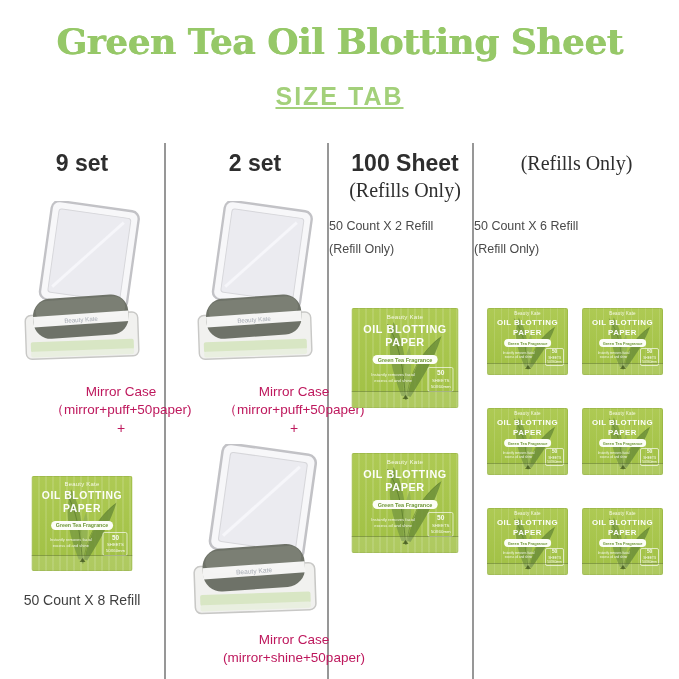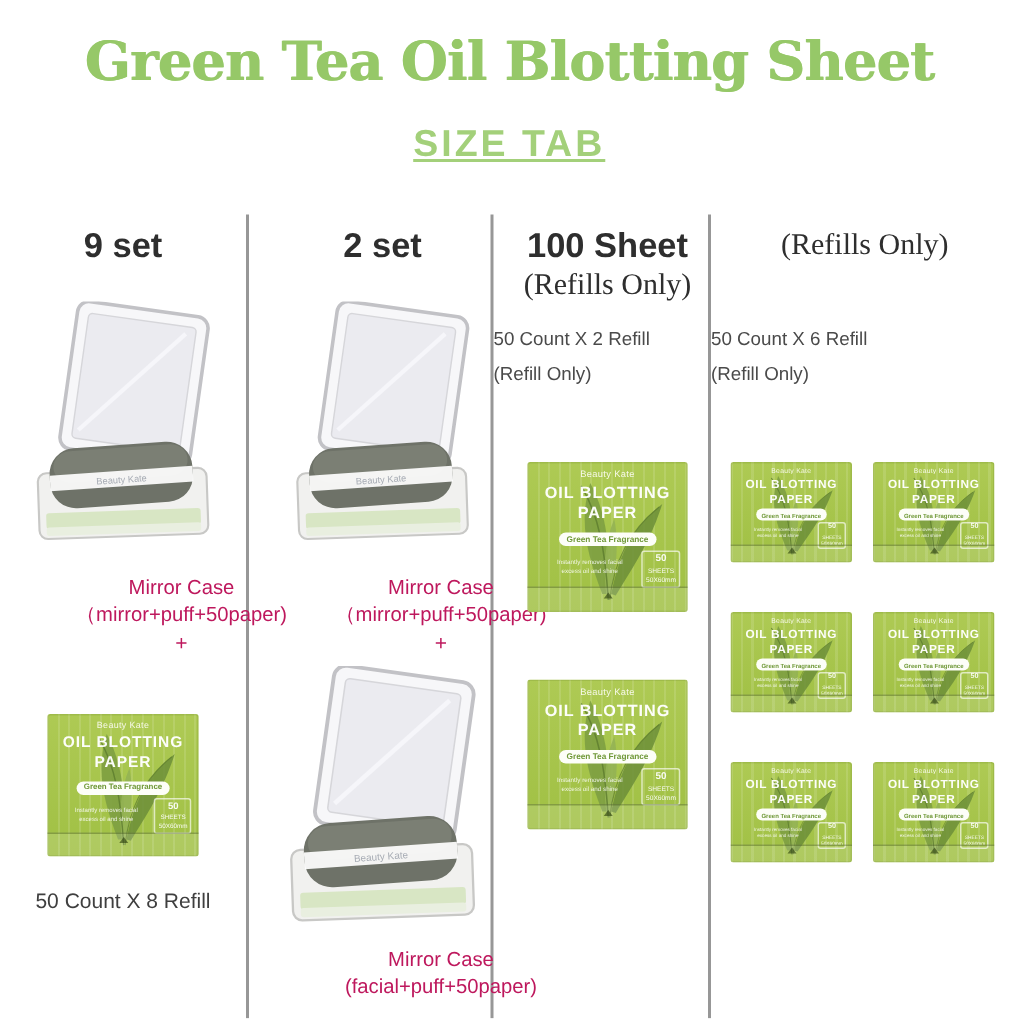--- a/index.html
+++ b/index.html
@@ -194,21 +194,21 @@
     <g transform="rotate(-4 65 124)">
       <rect x="14" y="100" width="100" height="42" rx="18" fill="#6e7268"></rect>
       <rect x="17" y="102" width="94" height="22" rx="12" fill="#7b7f74"></rect>
       <rect x="14" y="118" width="100" height="11" fill="#ffffff" opacity="0.92"></rect>
       <text x="64" y="126.5" font-size="6.5" fill="#a8adb5" text-anchor="middle">Beauty Kate</text>
     </g>
   </svg>
 </div>
     <div class="caption col2-cap2">
       <div>Mirror Case</div>
-      <div>(facial+puff+50paper)</div>
+      <div>(mirror+shine+50paper)</div>
     </div>
   </div>
 
   <div class="col col3">
     <div class="col-header">
       <div>100 Sheet</div>
       <div class="sub">(Refills Only)</div>
     </div>
     <div class="note n1">50 Count X 2 Refill</div>
     <div class="note n2">(Refill Only)</div>

